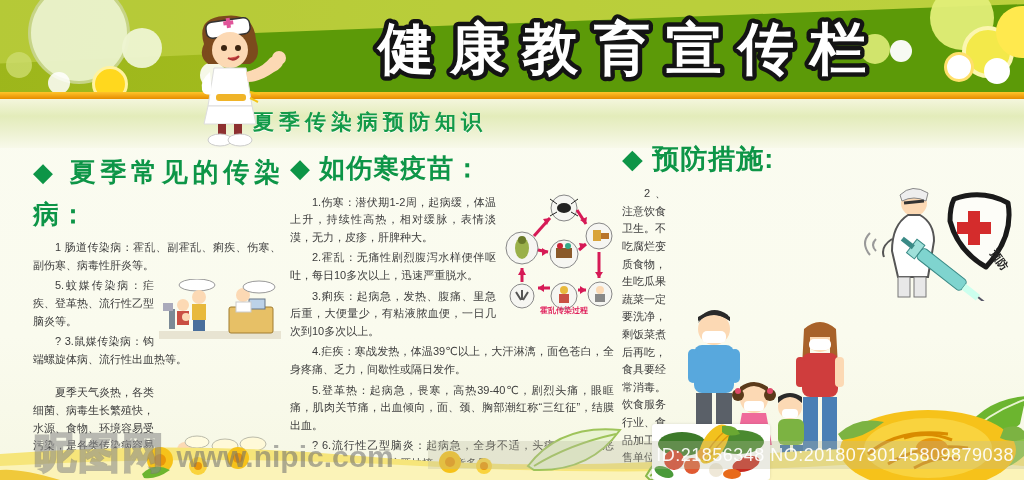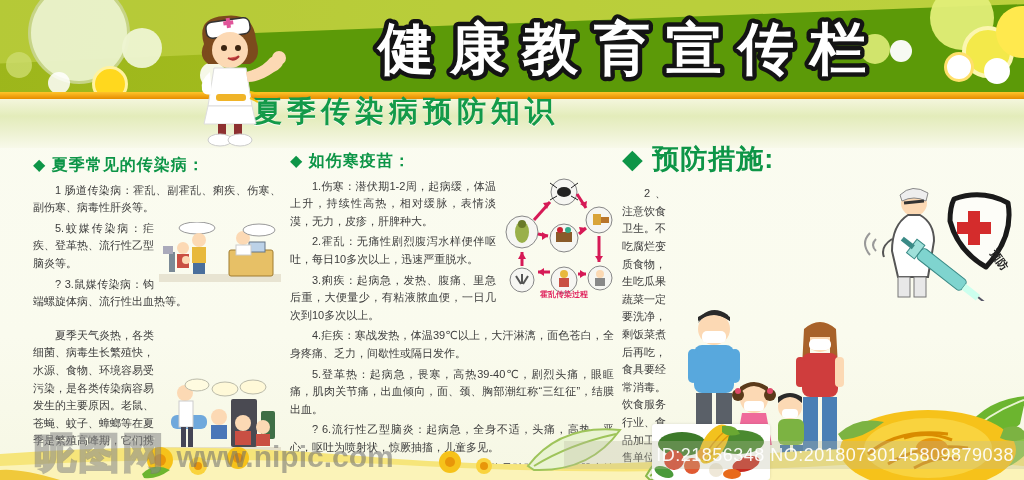--- a/index.html
+++ b/index.html
@@ -15,44 +15,44 @@
     background:rgba(210,225,90,.45);transform:rotate(-2.5deg);}
   .banner-panel{position:absolute;left:228px;top:4px;width:800px;height:88px;background:#5c9a08;
     clip-path:polygon(0 34%,100% 0,100% 100%,0 100%);}
   .bubble{position:absolute;border-radius:50%;}
   .title-svg{position:absolute;left:240px;top:6px;}
   
   .stripe-orange{position:absolute;left:0;top:92px;width:1024px;height:7px;
     background:linear-gradient(180deg,#ffc42a,#e68c00);}
   .subtitle-band{position:absolute;left:0;top:99px;width:1024px;height:49px;
     background:linear-gradient(180deg,#f4f6dd 0%,#e3ecba 35%,#ecf1cf 65%,#f8f9ea 100%);}
-  .subtitle{position:absolute;left:253px;top:92px;font-size:29px;font-weight:bold;
+  .subtitle{position:absolute;left:253px;top:108px;font-size:21px;font-weight:bold;
     color:#139a49;letter-spacing:5px;text-shadow:0 1px 0 rgba(255,255,255,.8);}
   
   .col{position:absolute;font-size:11px;line-height:1.6;color:#3c3c3c;text-align:justify;}
   .col-left{left:33px;top:152px;width:248px;}
   .col-mid{left:290px;top:148px;width:324px;}
   .col-right{left:622px;top:138px;width:394px;}
-  h3.sec{margin:0 0 4px 0;font-size:16px;color:#0d9547;letter-spacing:1px;}
+  h3.sec{margin:0 0 4px 0;font-size:26px;color:#0d9547;letter-spacing:1px;}
   h3.sec-sm{font-size:17px;}
   .col p{margin:3px 0;text-indent:2em;}
   .fl{float:right;}
   .clinic-fl{width:122px;height:62px;margin:2px 0 2px 5px;}
   .dockids-fl{width:122px;height:80px;margin:50px 0 2px 5px;}
   .cycle-fl{width:112px;height:124px;margin:-2px 0 4px 6px;}
   .shield-fl{width:158px;height:120px;margin:-4px -4px 2px 6px;}
   .family-fl{width:192px;height:188px;margin:118px -6px 0 4px;}
   .diagram-caption{font-size:8px;fill:#e0245e;font-weight:bold;}
   
   .bottom-band{position:absolute;left:0;bottom:0;width:1024px;height:40px;z-index:3;pointer-events:none;}
   .wm-left{position:absolute;left:10px;top:425px;z-index:6;white-space:nowrap;}
   .wm-left .site{font-size:42px;font-weight:bold;color:rgba(255,255,255,.15);
     -webkit-text-stroke:2px rgba(120,120,120,.5);letter-spacing:2px;padding-left:24px;}
   .wm-left .url{font-size:30px;font-weight:bold;color:rgba(110,110,110,.55);margin-left:6px;}
-  .wm-right{position:absolute;right:0;top:441px;width:460px;height:28px;z-index:7;
+  .wm-right{position:absolute;right:0;top:441px;width:596px;height:28px;z-index:7;
     background:rgba(185,185,160,.30);color:rgba(255,255,255,.92);font-size:18px;
     line-height:28px;text-align:right;padding-right:10px;box-sizing:border-box;letter-spacing:.5px;}
   .deco{position:absolute;z-index:4;pointer-events:none;}
   .veg-card{position:absolute;left:652px;top:424px;width:118px;height:56px;background:#fff;
     border-radius:3px;z-index:5;box-shadow:0 0 3px rgba(0,0,0,.12);}
 </style>
 </head>
 <body>
 
 <div class="banner">

